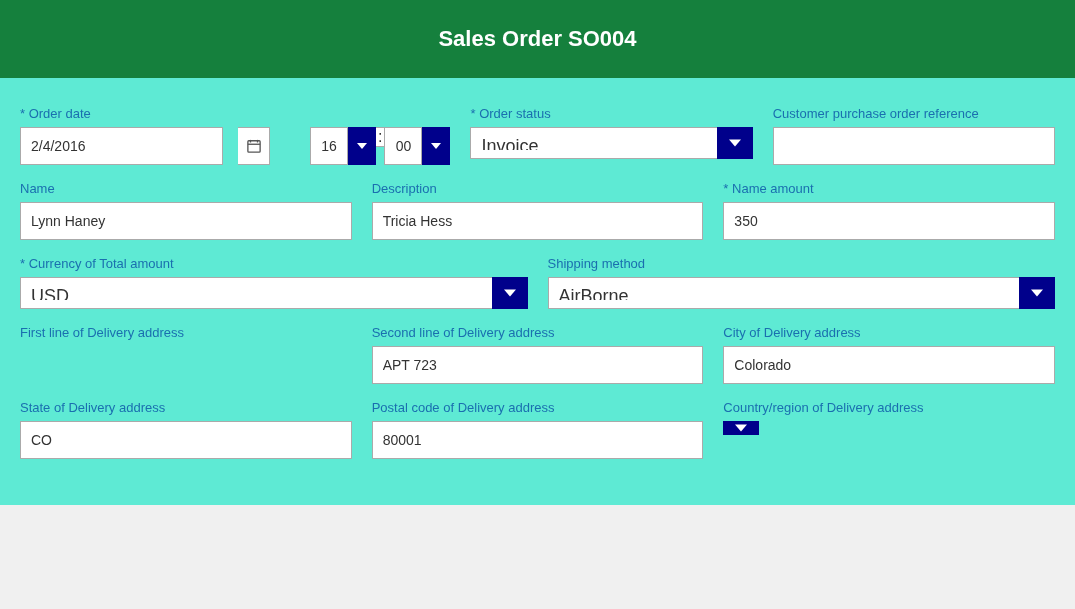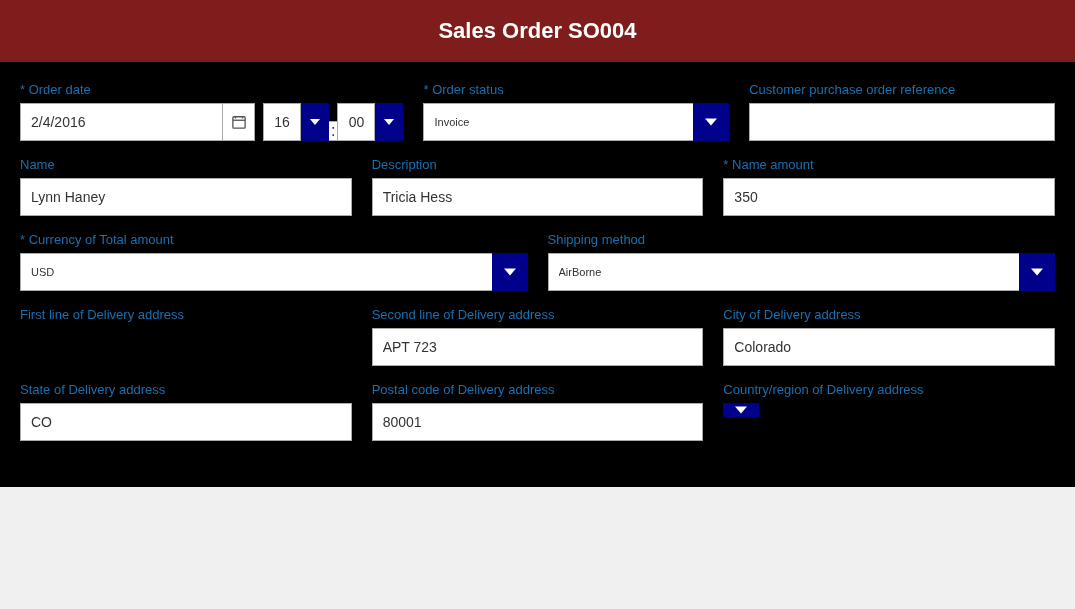--- a/index.html
+++ b/index.html
@@ -3,30 +3,30 @@
   <meta charset="utf-8">
   <style>
     * { box-sizing: border-box; margin: 0; padding: 0; }
     body {
       font-family: Arial, sans-serif;
       background: #f0f0f0;
       width: 1075px;
       min-height: 609px;
     }
     .page-title {
-      background: #7f1d1d;
+      background: #15803d;
       color: white;
       text-align: center;
       font-size: 22px;
       font-weight: bold;
-      padding: 18px 0;
+      padding: 26px 0;
     }
     .form-container {
-      background: #000000;
-      padding: 20px 20px 30px 20px;
+      background: #5eead4;
+      padding: 28px 20px 30px 20px;
     }
     .form-row {
       display: flex;
       gap: 20px;
       margin-bottom: 16px;
     }
     .form-group {
       flex: 1;
       display: flex;
       flex-direction: column;
@@ -52,23 +52,23 @@
     .select-wrapper {
       position: relative;
       display: flex;
       align-items: stretch;
     }
     .select-input {
       flex: 1;
       border: 1px solid #aaa;
       border-right: none;
       padding: 8px 10px;
-      font-size: 11px;
-      color: #333;
-      height: 38px;
+      font-size: 18px;
+      color: #333;
+      height: 32px;
       outline: none;
       background: white;
       appearance: none;
       -webkit-appearance: none;
     }
     .select-btn {
       background: #00008B;
       border: 1px solid #00008B;
       color: white;
       width: 36px;
@@ -79,21 +79,21 @@
       flex-shrink: 0;
     }
     .select-btn svg {
       width: 12px;
       height: 12px;
       fill: white;
     }
     .date-group {
       display: flex;
       align-items: stretch;
-      gap: 0;
+      gap: 15px;
     }
     .date-input {
       border: 1px solid #aaa;
       padding: 8px 10px;
       font-size: 14px;
       color: #333;
       height: 38px;
       outline: none;
       flex: 1;
     }
@@ -103,22 +103,22 @@
       border-left: none;
       width: 32px;
       display: flex;
       align-items: center;
       justify-content: center;
       cursor: pointer;
       flex-shrink: 0;
     }
     .time-group {
       display: flex;
-      align-items: flex-end;
-      margin-left: 8px;
+      align-items: flex-start;
+      margin-left: 25px;
     }
     .time-part {
       display: flex;
       align-items: stretch;
     }
     .time-input {
       border: 1px solid #aaa;
       padding: 4px 6px;
       font-size: 14px;
       color: #333;

